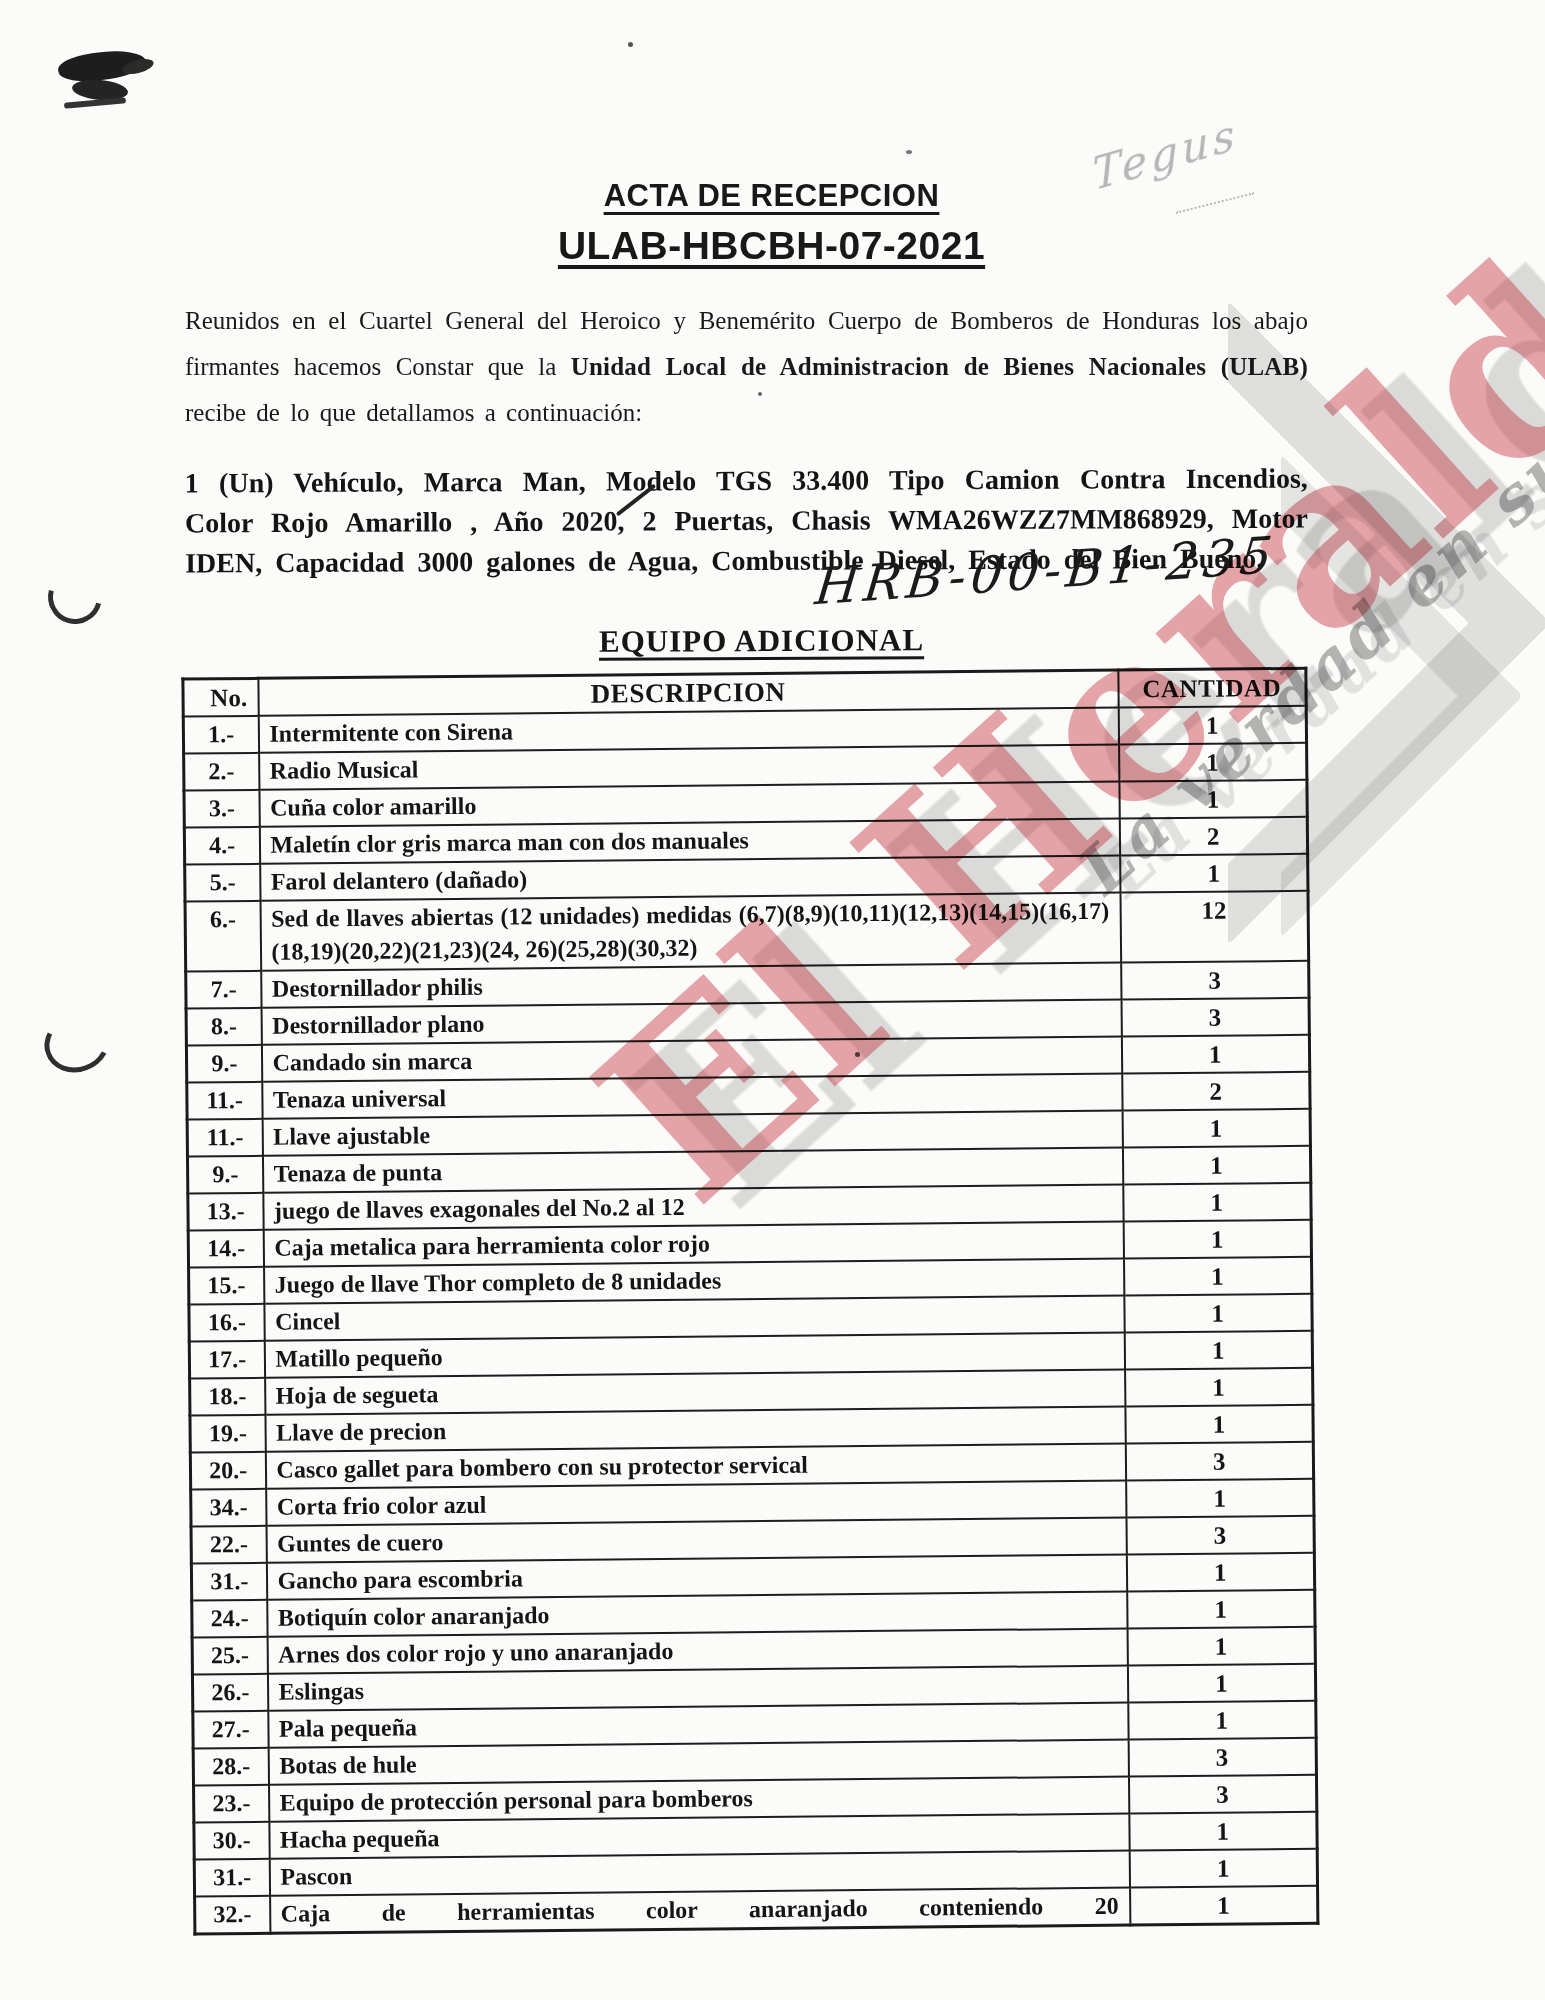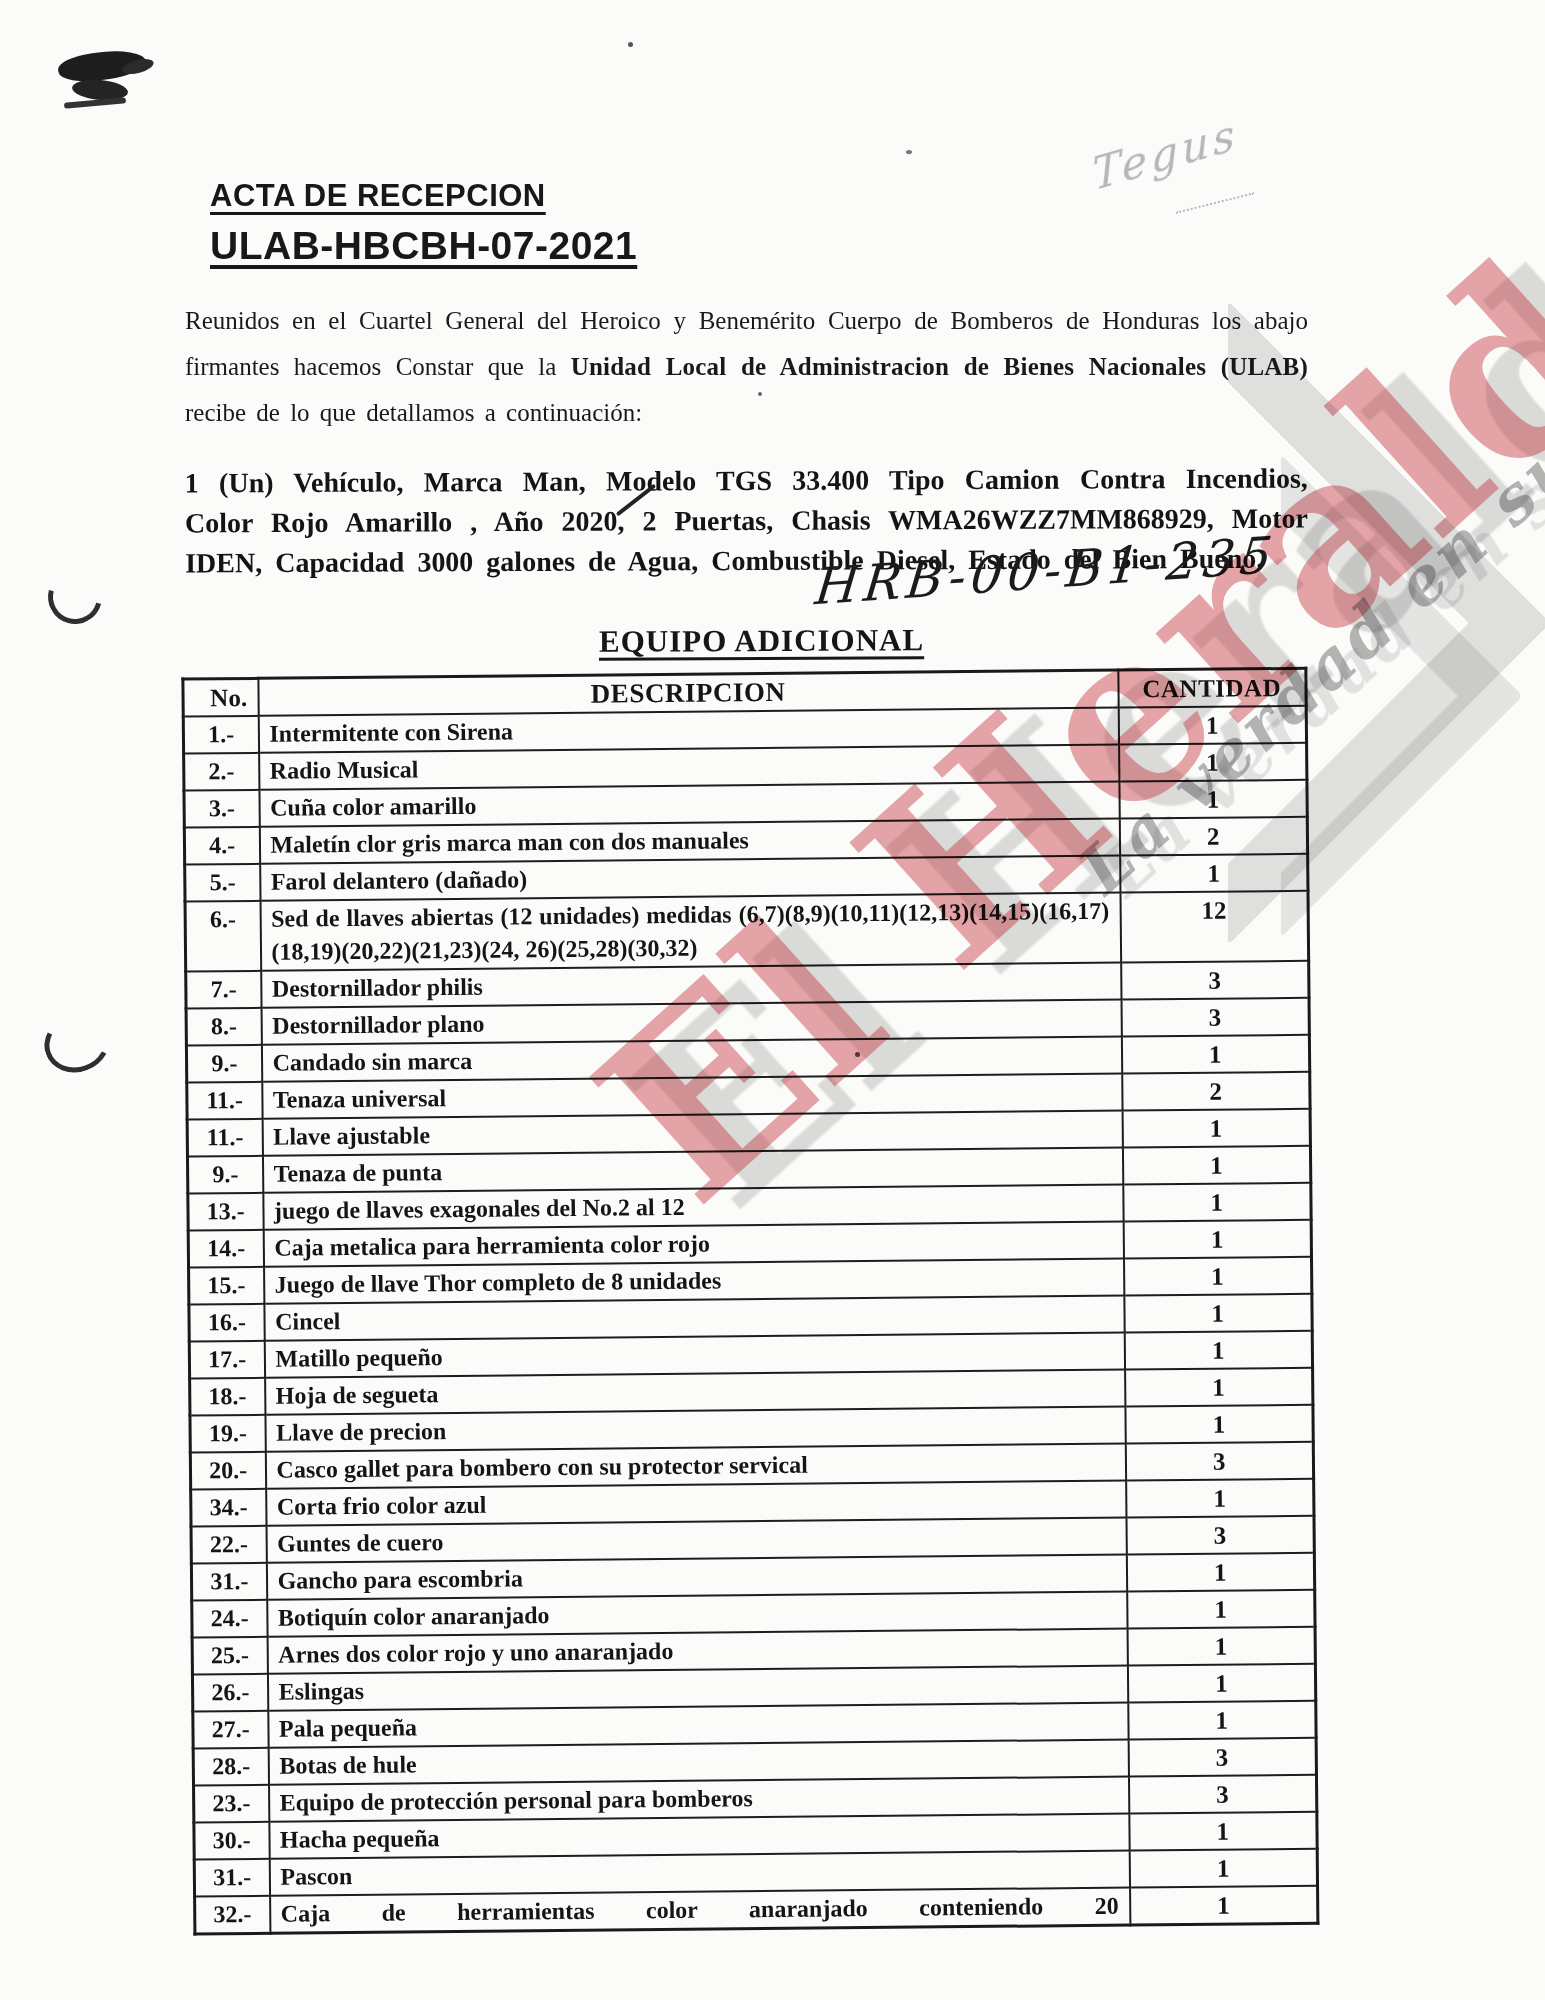--- a/index.html
+++ b/index.html
@@ -6,21 +6,21 @@
   body{
     width:1545px;height:2000px;
     background:#fbfbfa;
     position:relative;
     overflow:hidden;
     font-family:"Liberation Serif","DejaVu Serif",serif;
     color:#1c1c1c;
   }
   
   .content{position:absolute;left:185px;top:0;width:1123px;z-index:1;}
-  .title-block{margin-top:178px;text-align:left;transform:translateX(25px);}
+  .title-block{margin-top:178px;text-align:center;transform:translateX(25px);}
   .doc-title{
     font-family:"Liberation Sans","DejaVu Sans",sans-serif;
     font-weight:bold;font-size:31px;letter-spacing:.5px;
     text-decoration:underline;text-decoration-thickness:3px;text-underline-offset:6px;
     display:inline-block;color:#181818;
   }
   .doc-subtitle{
     font-family:"Liberation Sans","DejaVu Sans",sans-serif;
     font-weight:bold;font-size:39px;letter-spacing:.5px;
     text-decoration:underline;text-decoration-thickness:4px;text-underline-offset:6px;

